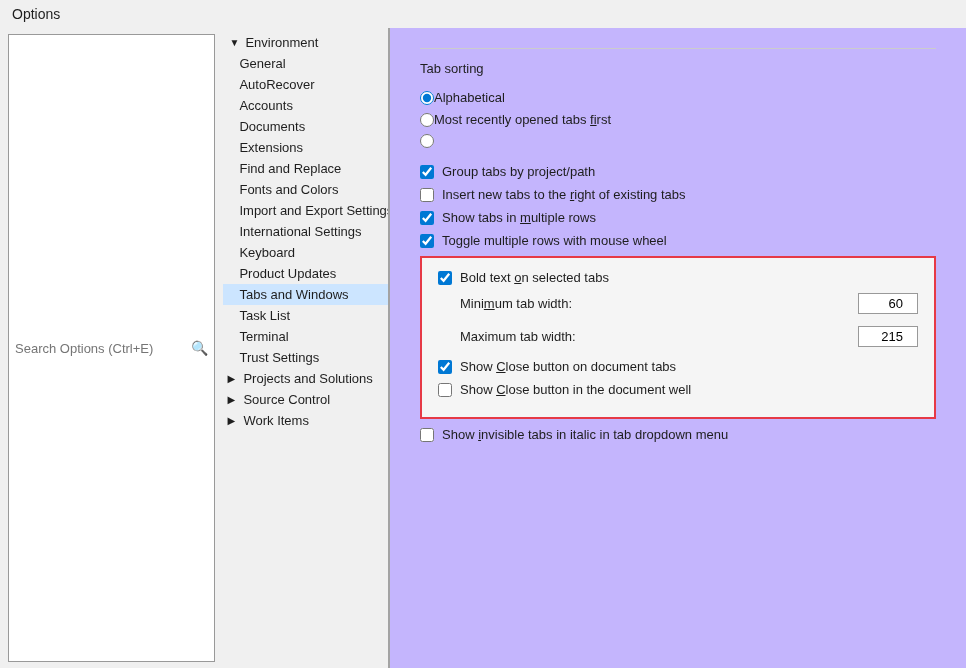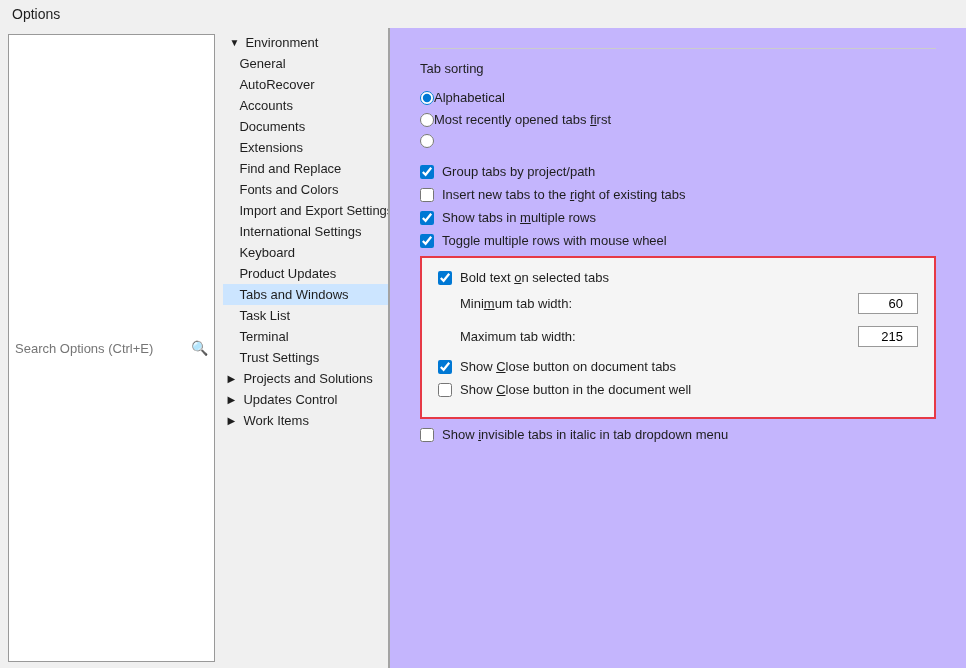--- a/index.html
+++ b/index.html
@@ -273,21 +273,21 @@
           <span>Trust Settings</span>
         </div>
 
         <div class="tree-item section-header">
           <span class="expand-icon">▶</span>
           <span>Projects and Solutions</span>
         </div>
 
         <div class="tree-item section-header">
           <span class="expand-icon">▶</span>
-          <span>Updates Control</span>
+          <span>Source Control</span>
         </div>
 
         <div class="tree-item section-header">
           <span class="expand-icon">▶</span>
           <span>Work Items</span>
         </div>
       </div>
     </div>
 
     <div class="right-panel">

